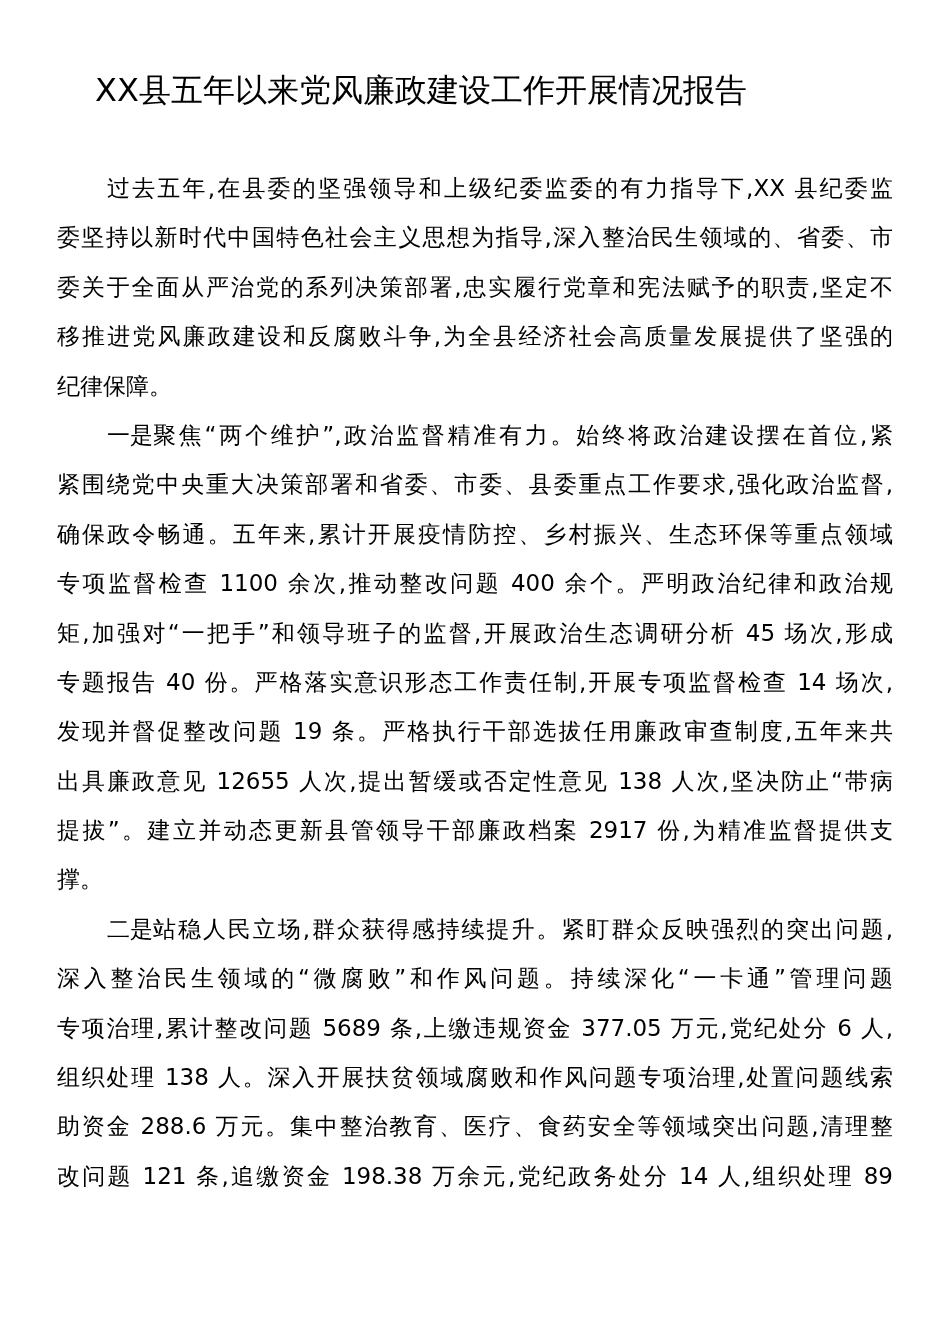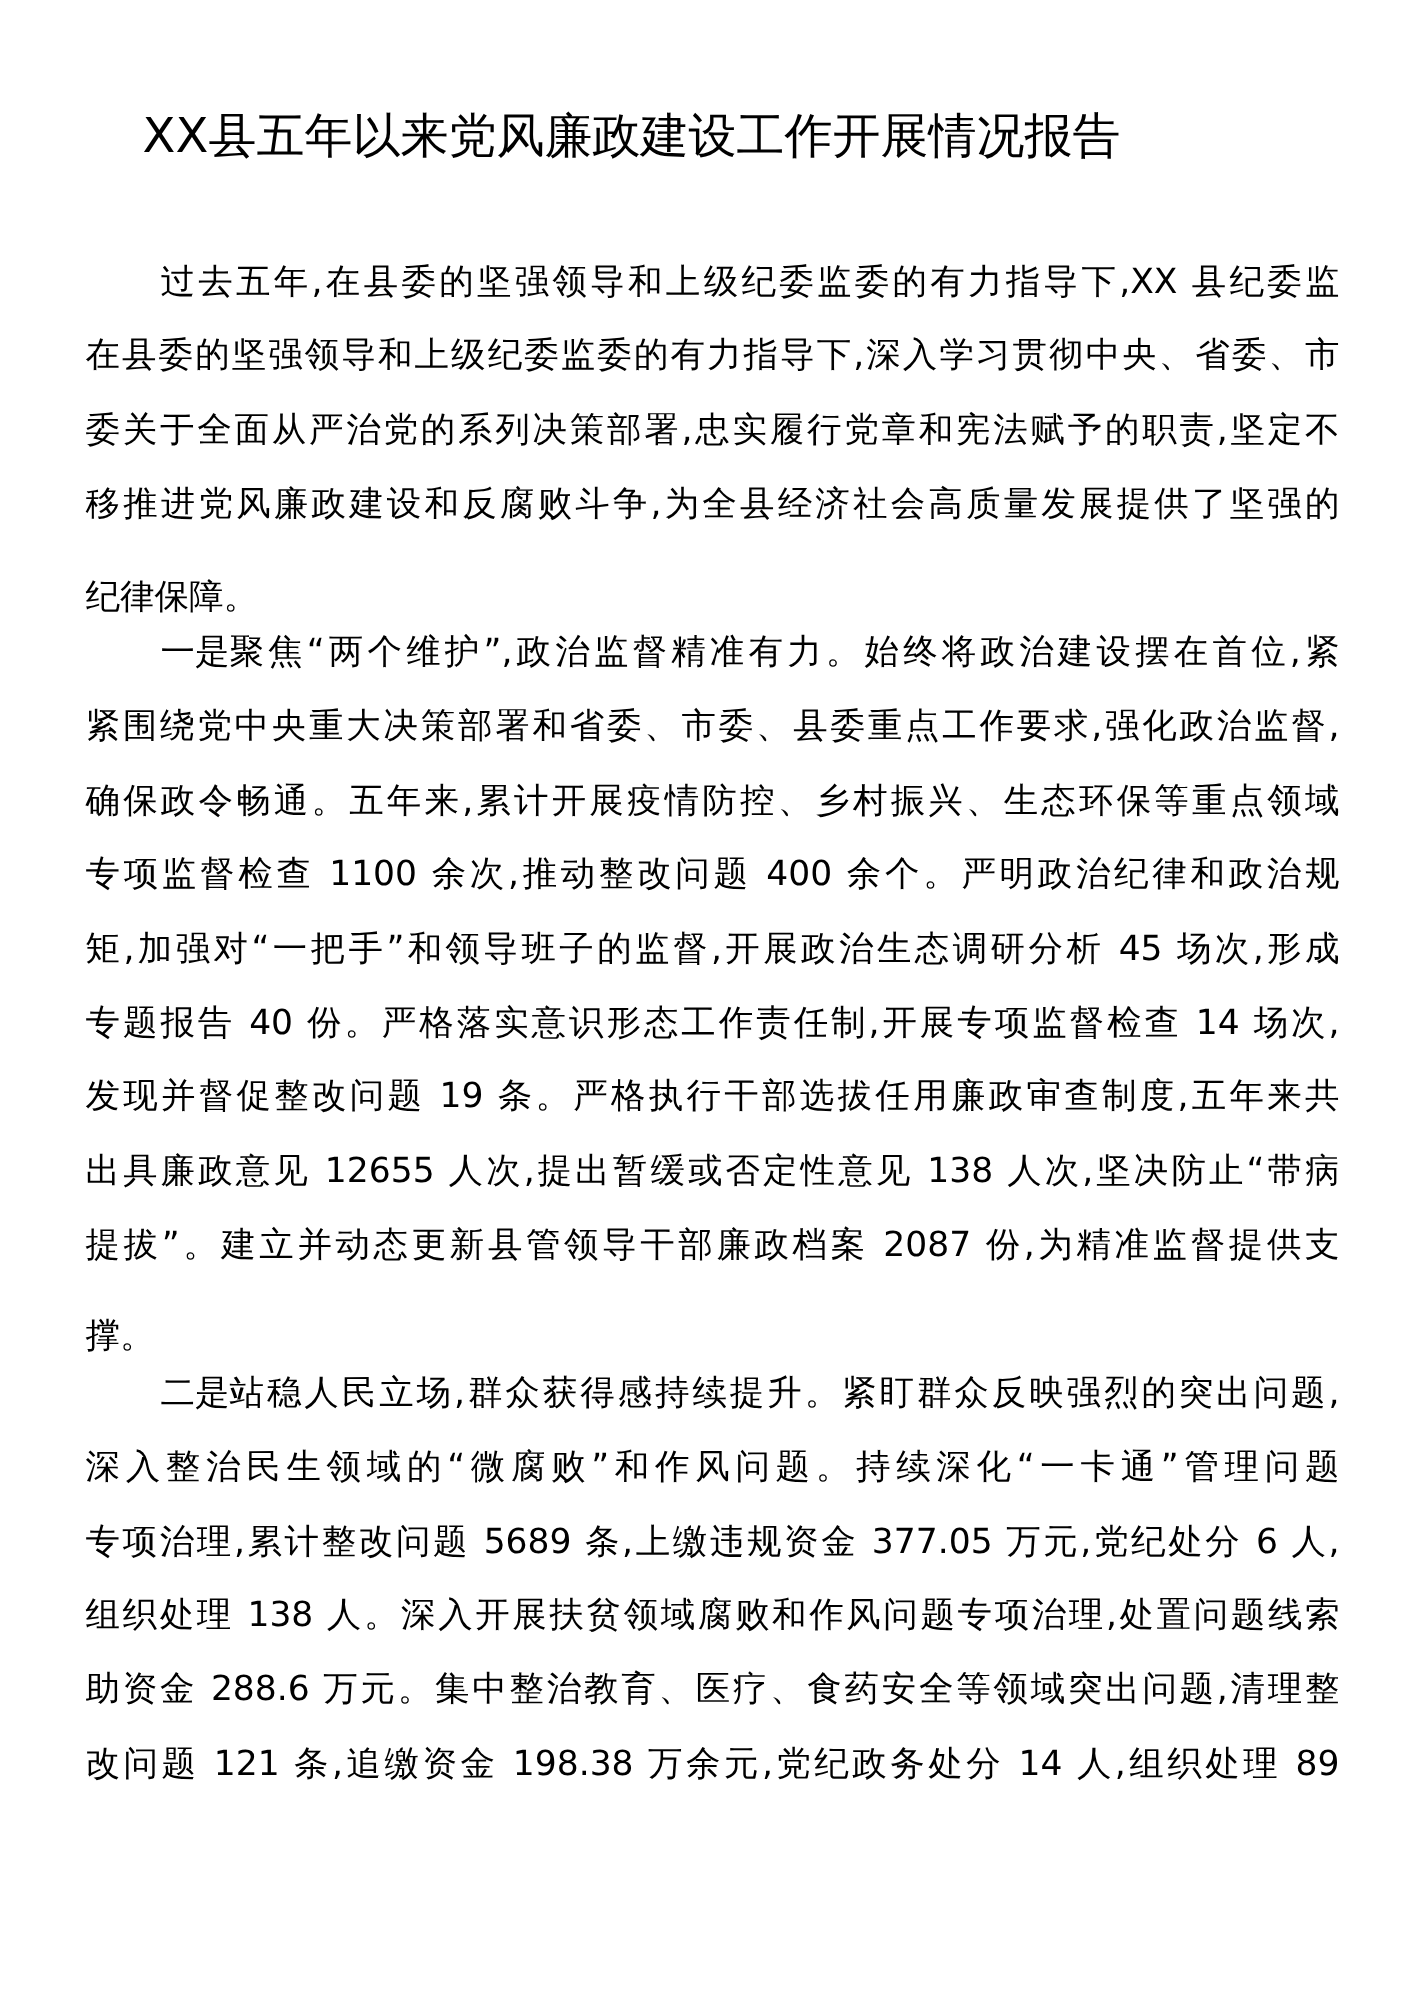--- a/index.html
+++ b/index.html
@@ -7,36 +7,36 @@
          font-family: "DejaVu Sans", sans-serif; color: #000; }
   .title { position: absolute; left: 0; top: 68px; width: 842px; text-align: center;
            font-size: 32px; line-height: 44px; letter-spacing: 0px; }
   .body { position: absolute; left: 57px; top: 168px; width: 836px; }
   .line { height: 49.4px; line-height: 40px; font-size: 23px;
           text-align: justify; text-align-last: justify; white-space: nowrap; display: flex;
           justify-content: space-between; }
   .line.last { text-align-last: left; justify-content: flex-start; }
   .line.indent { padding-left: 50px; }
   .line span.t { flex: 1; text-align: justify; text-align-last: justify; }
-  .line.last span.t { text-align-last: left; margin-top: 12px; }
+  .line.last span.t { text-align-last: left; }
   b { font-weight: normal; }
 </style>
 </head>
 <body>
 
 <div class="title">XX县五年以来党风廉政建设工作开展情况报告</div>
 
 <div class="body">
 
   <div>
     <div class="line indent">
         <span class="t">过去五年,在县委的坚强领导和上级纪委监委的有力指导下,XX 县纪委监</span>
       </div>
     <div class="line">
-        <span class="t">在县委的坚强领导和上级纪委监委的有力指导下,深入学习贯彻中央、省委、市</span>
+        <span class="t">委坚持以新时代中国特色社会主义思想为指导,深入整治民生领域的、省委、市</span>
       </div>
     <div class="line">
         <span class="t">委关于全面从严治党的系列决策部署,忠实履行党章和宪法赋予的职责,坚定不</span>
       </div>
     <div class="line">
         <span class="t">移推进党风廉政建设和反腐败斗争,为全县经济社会高质量发展提供了坚强的</span>
       </div>
     <div class="line last">
         <span class="t">纪律保障。</span>
       </div>
@@ -62,21 +62,21 @@
     <div class="line">
         <span class="t">专题报告 40 份。严格落实意识形态工作责任制,开展专项监督检查 14 场次,</span>
       </div>
     <div class="line">
         <span class="t">发现并督促整改问题 19 条。严格执行干部选拔任用廉政审查制度,五年来共</span>
       </div>
     <div class="line">
         <span class="t">出具廉政意见 12655 人次,提出暂缓或否定性意见 138 人次,坚决防止“带病</span>
       </div>
     <div class="line">
-        <span class="t">提拔”。建立并动态更新县管领导干部廉政档案 2087 份,为精准监督提供支</span>
+        <span class="t">提拔”。建立并动态更新县管领导干部廉政档案 2917 份,为精准监督提供支</span>
       </div>
     <div class="line last">
         <span class="t">撑。</span>
       </div>
   </div>
 
   <div>
     <div class="line indent">
         <b>二是</b>
         <span class="t">站稳人民立场,群众获得感持续提升。紧盯群众反映强烈的突出问题,</span>

